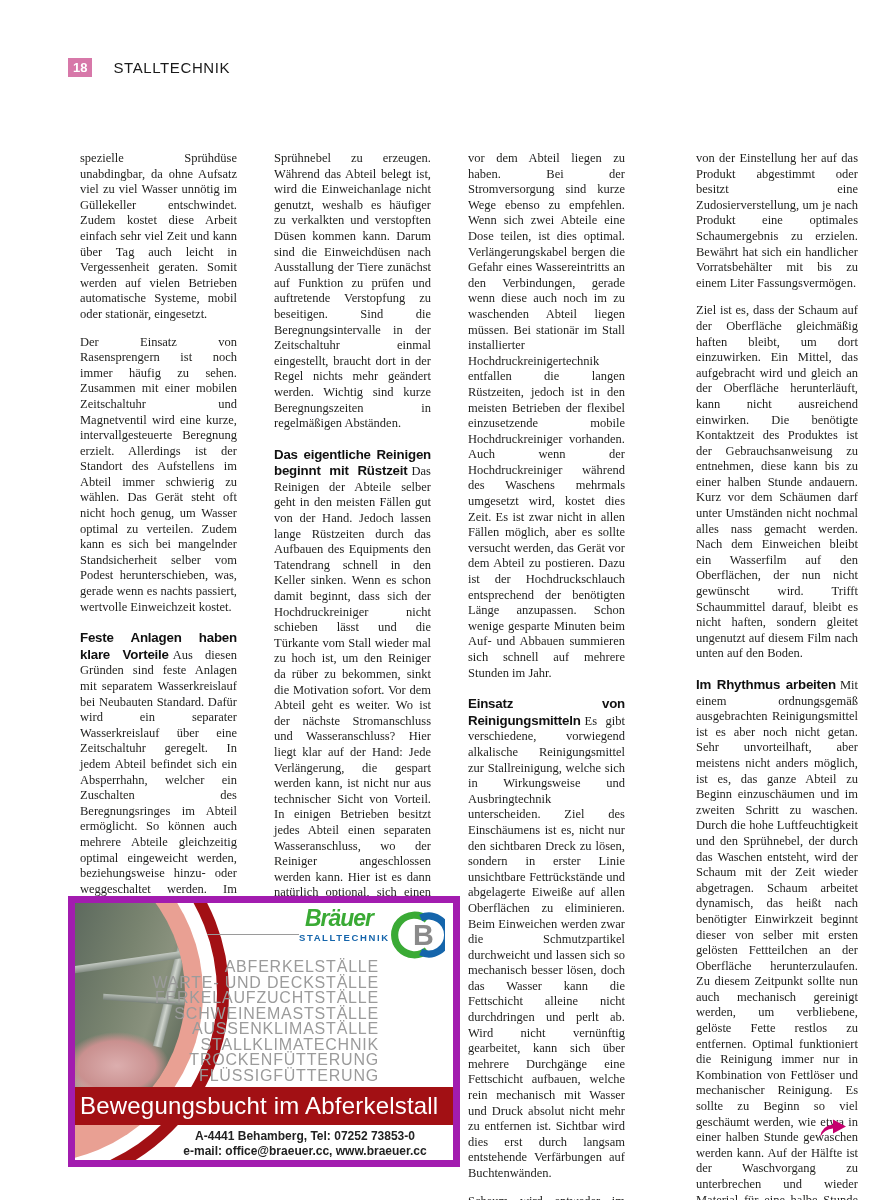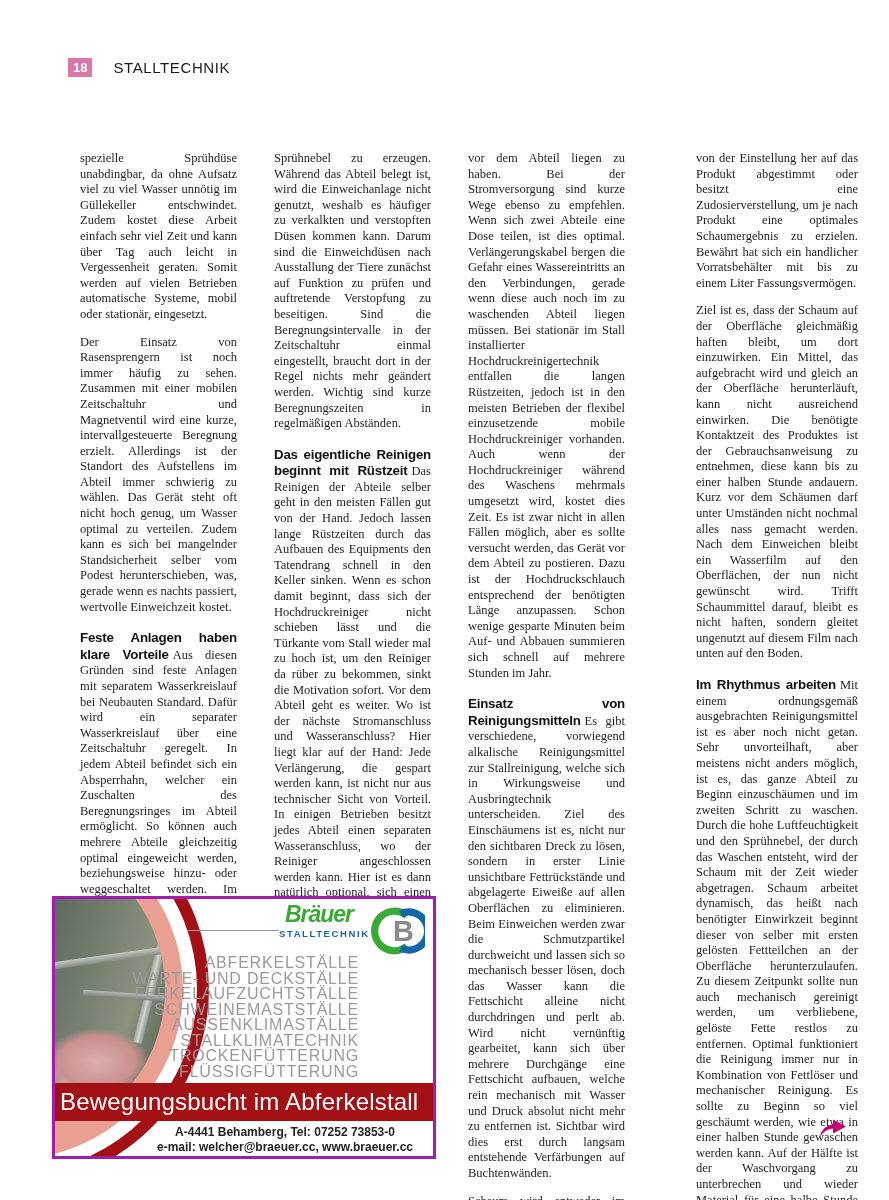--- a/index.html
+++ b/index.html
@@ -14,22 +14,22 @@
   .col{position:absolute;top:139px;width:181px;font-size:12.5px;line-height:15.6px;
        text-align:justify;}
   #col1{left:68px;}  #col2{left:262px;}  #col3{left:456px;}  #col4{left:684px;width:186px;}
   .para{margin:12px;}
   .para.gap{margin-top:15px;}
   .h{font-family:"Liberation Sans",sans-serif;font-weight:bold;font-size:13.3px;color:#111;
      letter-spacing:-0.2px;margin-right:4px;}
   
   .cont-arrow{position:absolute;left:818px;top:1118px;}
   
-  .ad{position:absolute;left:52px;top:896px;width:378px;height:257px;background:#ffffff;
-      border:3px solid #a21caf;overflow:hidden;font-family:"Liberation Sans",sans-serif;}
+  .ad{position:absolute;left:68px;top:896px;width:378px;height:257px;background:#ffffff;
+      border:7px solid #a21caf;overflow:hidden;font-family:"Liberation Sans",sans-serif;}
   .ad-ring{position:absolute;left:-238px;top:-106px;width:392px;height:392px;border-radius:50%;
            border:12px solid #a21014;box-sizing:border-box;z-index:1;}
   .ad-salmon{position:absolute;left:-212px;top:-80px;width:340px;height:340px;border-radius:50%;
              background:#e9a093;z-index:2;}
   .ad-photo{position:absolute;left:0;top:0;width:190px;height:185px;z-index:3;
             clip-path:circle(152px at -42px 90px);
             background:
               radial-gradient(ellipse 70px 45px at 22% 88%, #dcaeae 0%, #c9908f 55%, rgba(0,0,0,0) 75%),
               radial-gradient(ellipse 46px 26px at 10% 97%, #e7bcbc 0%, rgba(0,0,0,0) 80%),
               linear-gradient(108deg, #5d6a5e 0%, #78836f 28%, #8a927e 45%, #4d5a4c 70%, #37433b 100%);}
@@ -112,17 +112,17 @@
       <li>FERKELAUFZUCHTSTÄLLE</li>
       <li>SCHWEINEMASTSTÄLLE</li>
       <li>AUSSENKLIMASTÄLLE</li>
       <li>STALLKLIMATECHNIK</li>
       <li>TROCKENFÜTTERUNG</li>
       <li>FLÜSSIGFÜTTERUNG</li>
     </ul>
     <div class="ad-banner">Bewegungsbucht im Abferkelstall</div>
     <div class="contact">
       <div>A-4441 Behamberg, Tel: 07252 73853-0</div>
-      <div>e-mail: welcher@braeuer.cc, www.braeuer.cc</div>
+      <div>e-mail: office@braeuer.cc, www.braeuer.cc</div>
     </div>
   </div>
 
 </div>
 
 </body></html>

